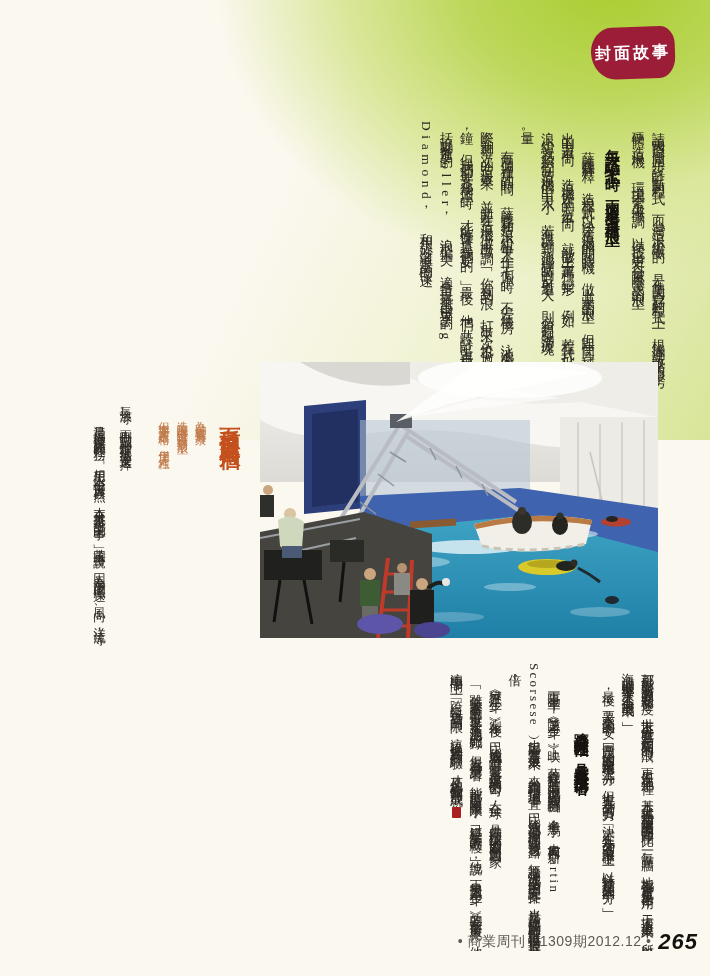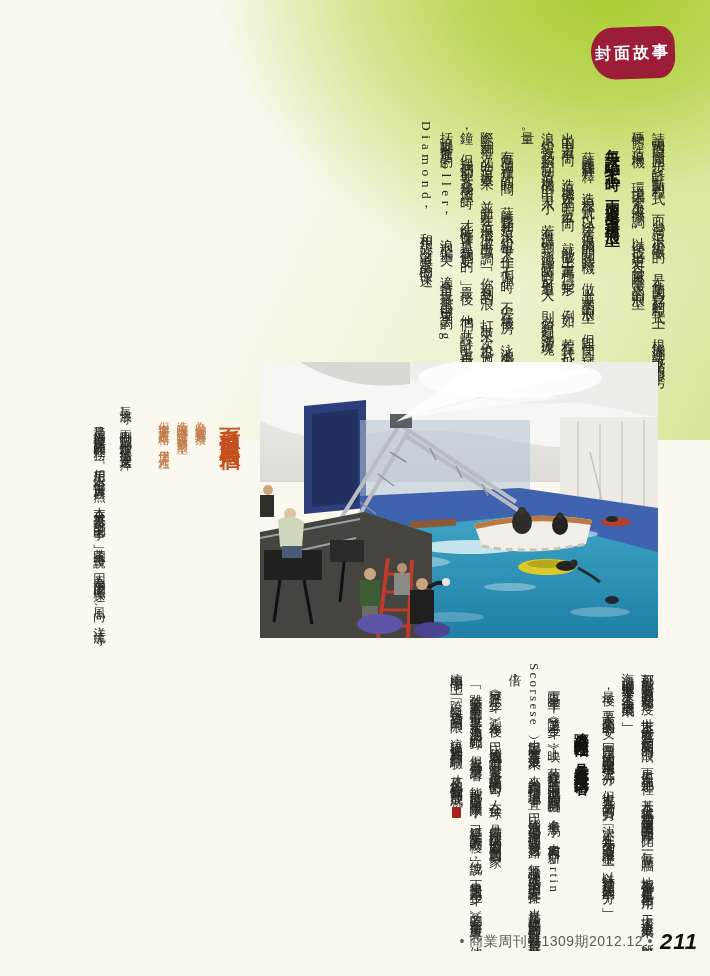--- a/index.html
+++ b/index.html
@@ -205,15 +205,15 @@
     <p class="cont">都可能影響海浪的形狀和速度，世上不可能有第二個相同的海浪，「更何況在池子裡，基本上就無法和漫無邊際的海洋相比，每一面牆、地板都會產生反射作用，干擾造浪效果，所以很難用真實海浪的標準來要求人工造浪的成果。」</p>
     <p class="ind">最後，要求完美的李安，同意巴比倫的造浪雖稱不上滿分，但也有九十分的實力，決定「在九十分的造浪基礎上，以特效補足其餘的十分。」</p>
     <h3 class="bot-heading">躋身全球唯四，具電影造浪技術者</h3>
     <p class="ind">事隔一年半，隨著《少年Pi》上映，薛義森打造的造浪池也開始受到矚目，名導馬丁．史柯西斯（Martin Scorsese）也因看中其造浪效果，來台詢問租借場地事宜。巴比倫泳池公司經理周明裕就透露，無論是泳池或造浪的委託案件，光是目前接觸的單位數就較過去成長一倍！</p>
     <p class="ind">經歷《少年Pi》製作後，巴比倫成為台灣唯一有電影造浪經驗的公司；在全球，具備同樣技術的廠商不超過四家。</p>
     <p class="ind"><span>「雖然大家看重的是『世界最大造浪池』的紀錄，但身為台灣業者，能把自己逼向國際水平，已經是最大的收穫。」他說，正是因為《少年Pi》的要求前所未見、他才能在造浪這門學問上，跨出「執行者」的局限，這段從無到有的經驗，才是他心裡的無形成就。</span><span class="end-seal"></span></p>
   </div>
 
   <div class="footer">
     <span class="footer-journal">• 商業周刊｜1309期2012.12 •</span>
-    <span class="page-num">211</span>
+    <span class="page-num">265</span>
   </div>
 </div>
 
 </body></html>

